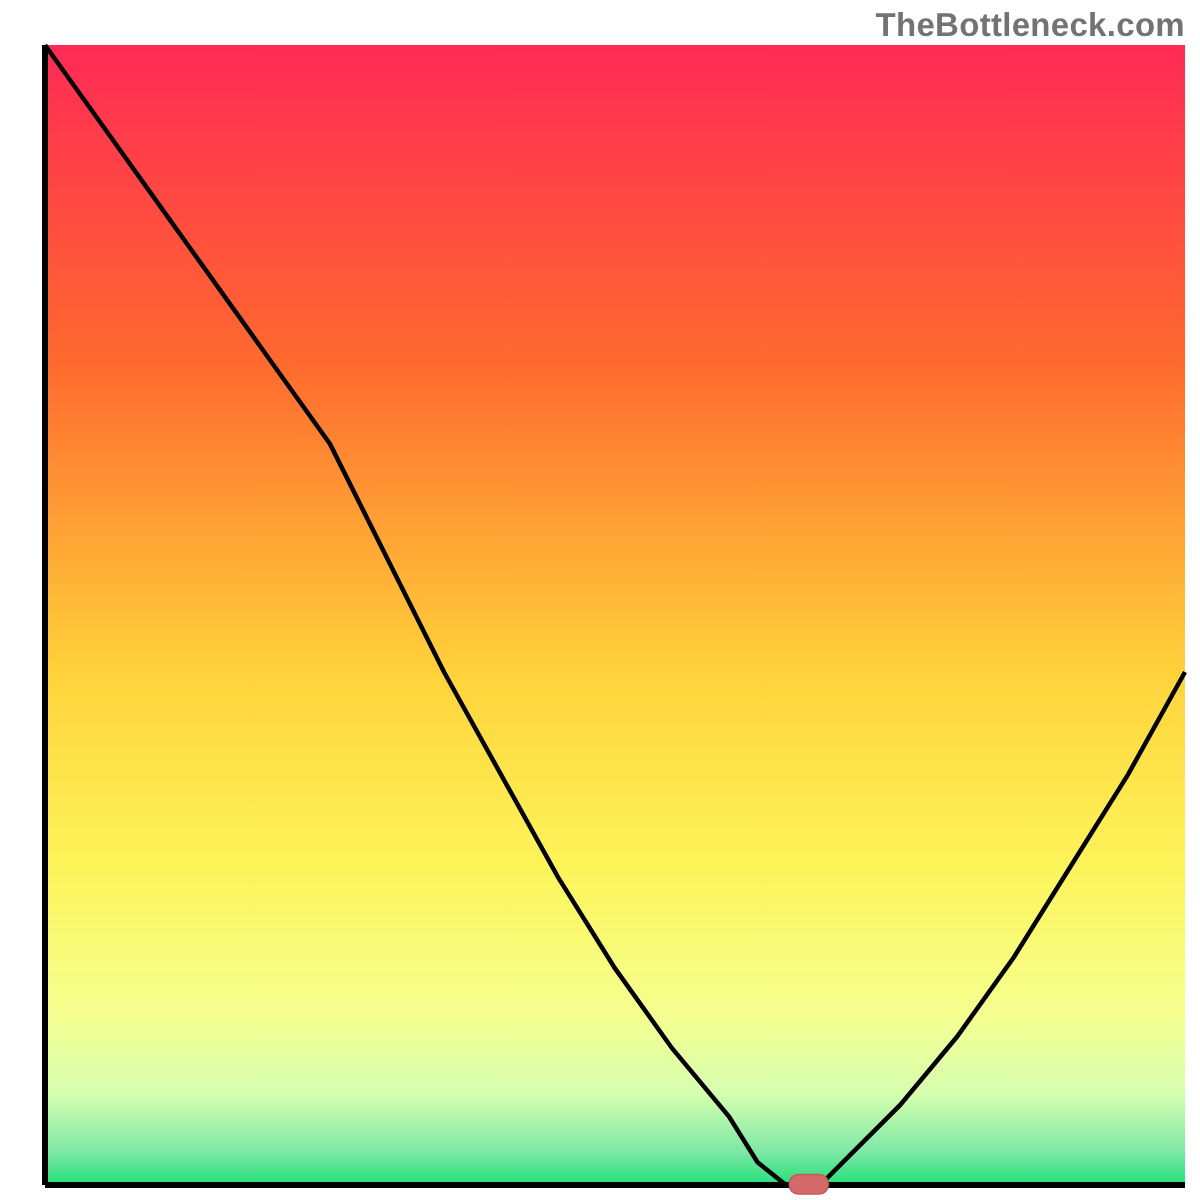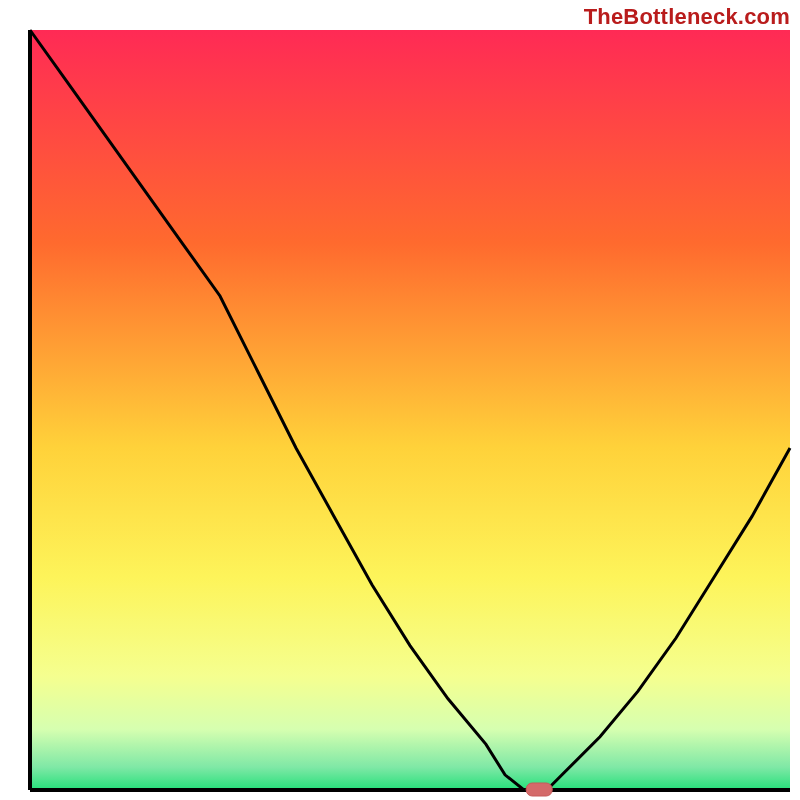--- a/index.html
+++ b/index.html
@@ -15,21 +15,21 @@
     position: relative;
     width: 800px;
     height: 800px;
   }
   .watermark {
     position: absolute;
     top: 4px;
     right: 10px;
     font-size: 22px;
     font-weight: 600;
-    color: #b91c1c;
+    color: #737373;
     letter-spacing: 0.2px;
     z-index: 5;
   }
   svg {
     position: absolute;
     top: 0;
     left: 0;
   }
 </style>
 </head>

